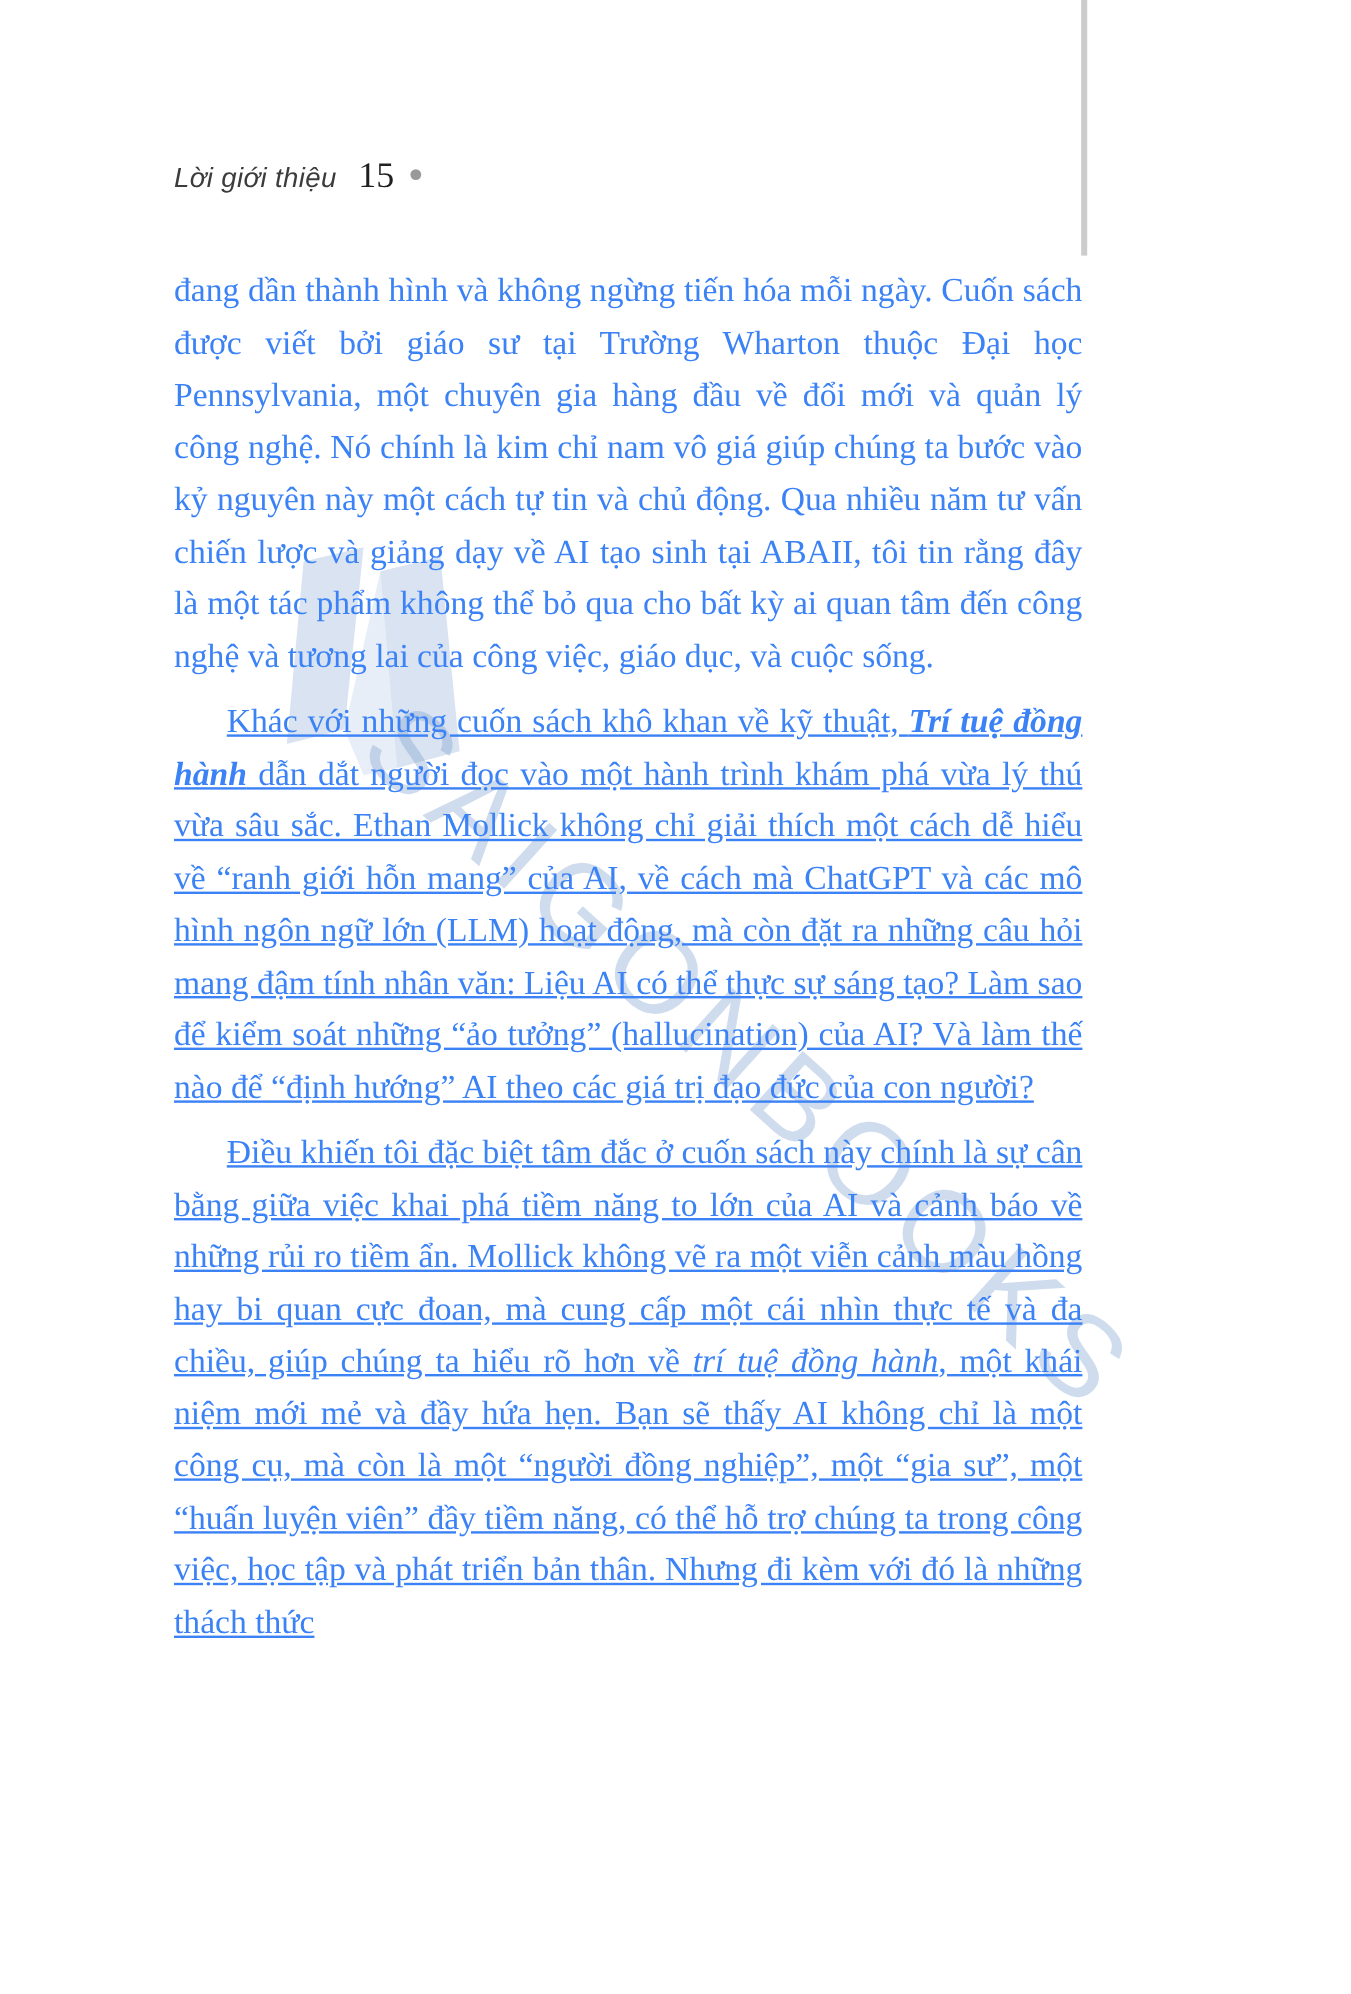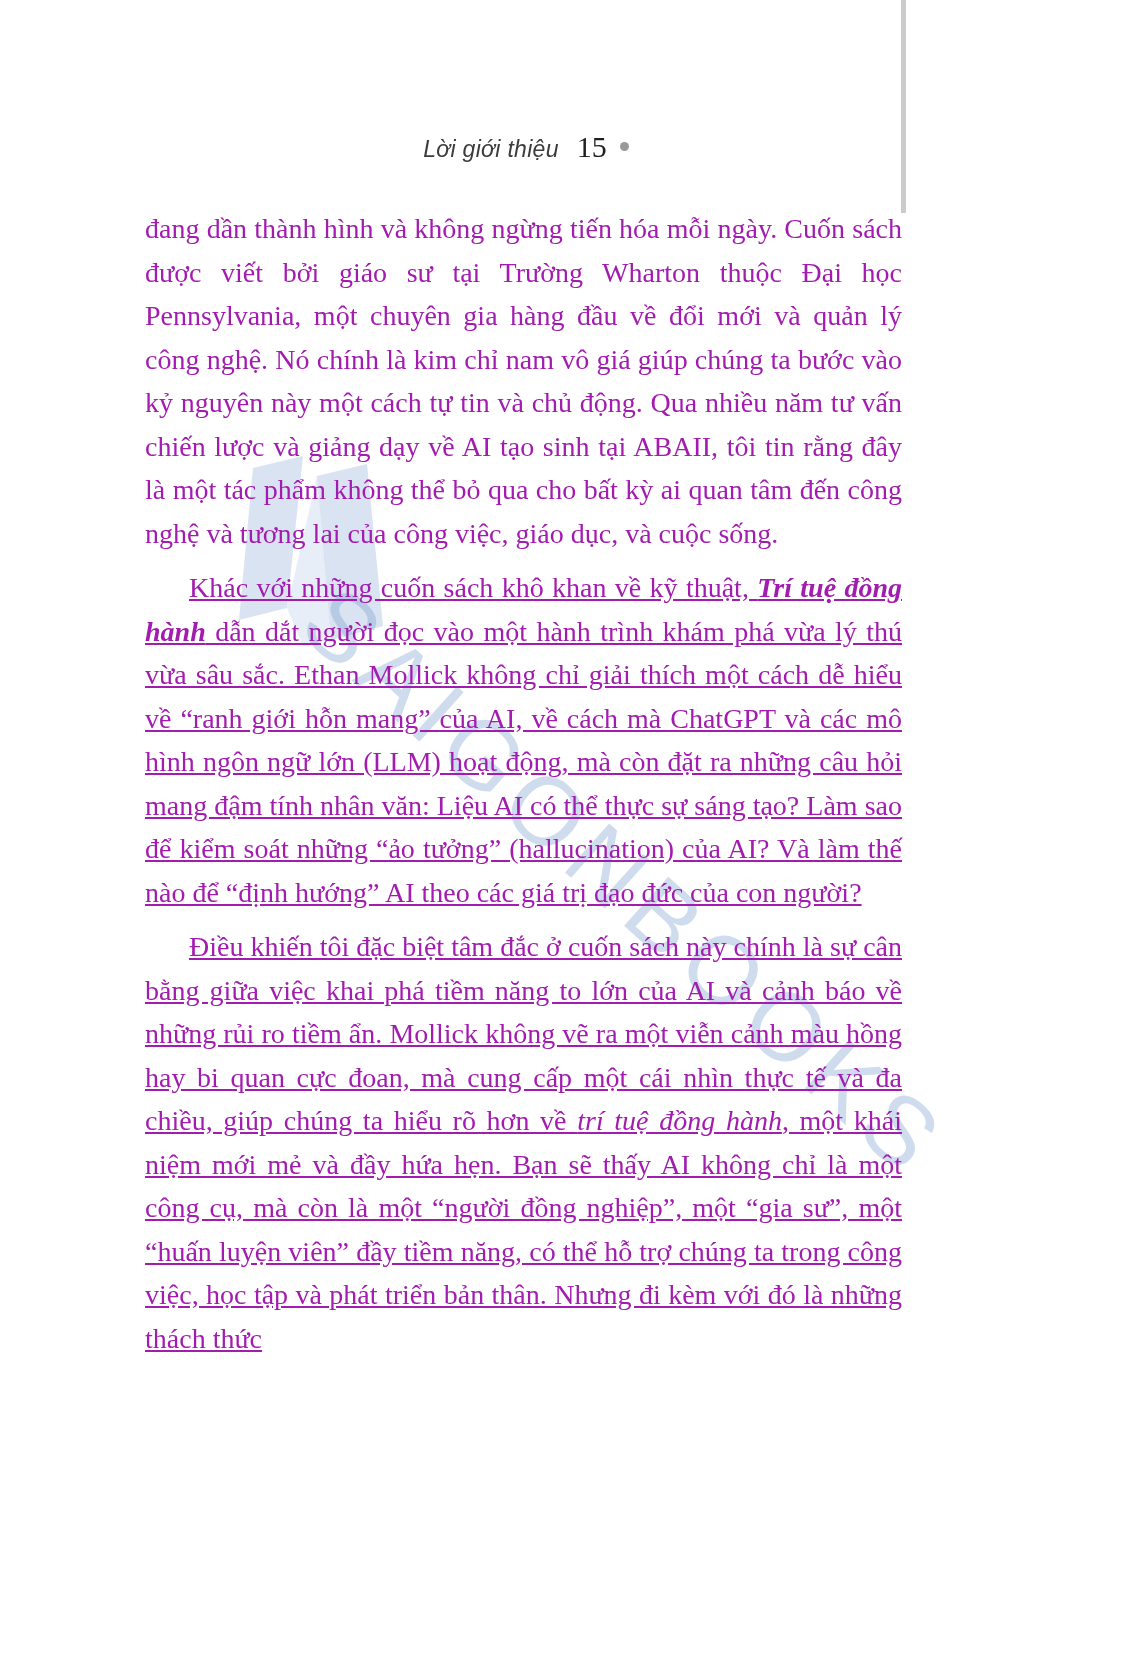--- a/index.html
+++ b/index.html
@@ -22,21 +22,21 @@
     height: 213px;
     background: #cccccc;
   }
 
   
   .header {
     position: absolute;
     top: 130px;
     left: 145px;
     width: 762px;
-    text-align: center;
+    text-align: left;
     white-space: nowrap;
   }
   .header-title {
     font-family: "Liberation Sans", "DejaVu Sans", sans-serif;
     font-style: italic;
     font-size: 23px;
     color: #3c3c3c;
     letter-spacing: 0.3px;
   }
   .header-num {
@@ -77,26 +77,26 @@
     font-size: 96px;
     letter-spacing: 10px;
     color: rgba(128, 163, 208, 0.38);
     white-space: nowrap;
   }
 
   
   .body-text {
     position: absolute;
     z-index: 1;
-    top: 207px;
+    top: 221px;
     left: 145px;
     width: 757px;
     font-size: 28px;
     line-height: 43.5px;
-    color: #a21caf;
+    color: #3b82f6;
     text-align: justify;
     text-justify: inter-word;
   }
   .body-text p { margin: 0; }
   .body-text p + p { margin-top: 11px; text-decoration: underline; }
   .body-text p.indent { text-indent: 44px; }
   .bold-italic { font-weight: bold; font-style: italic; }
   .italic { font-style: italic; }
 </style>
 </head>

